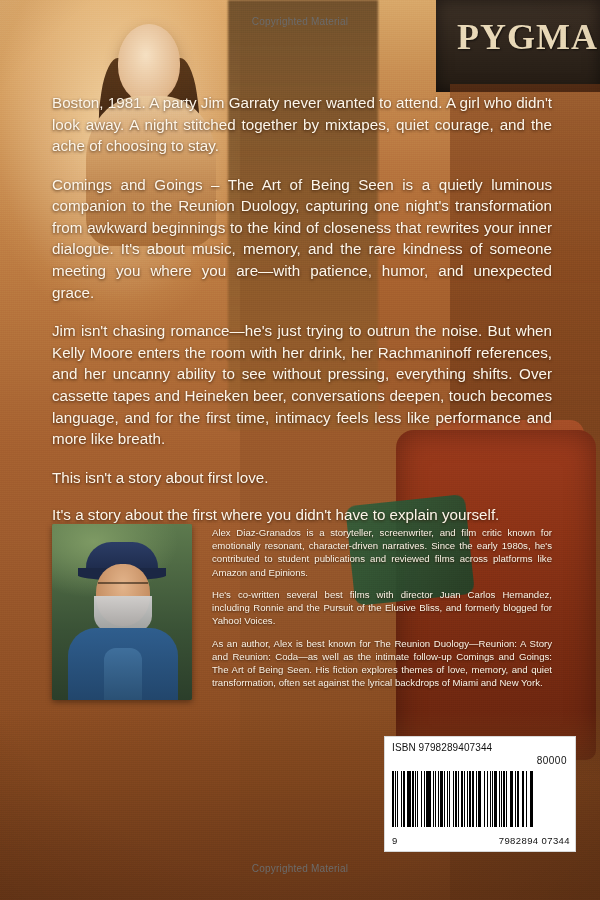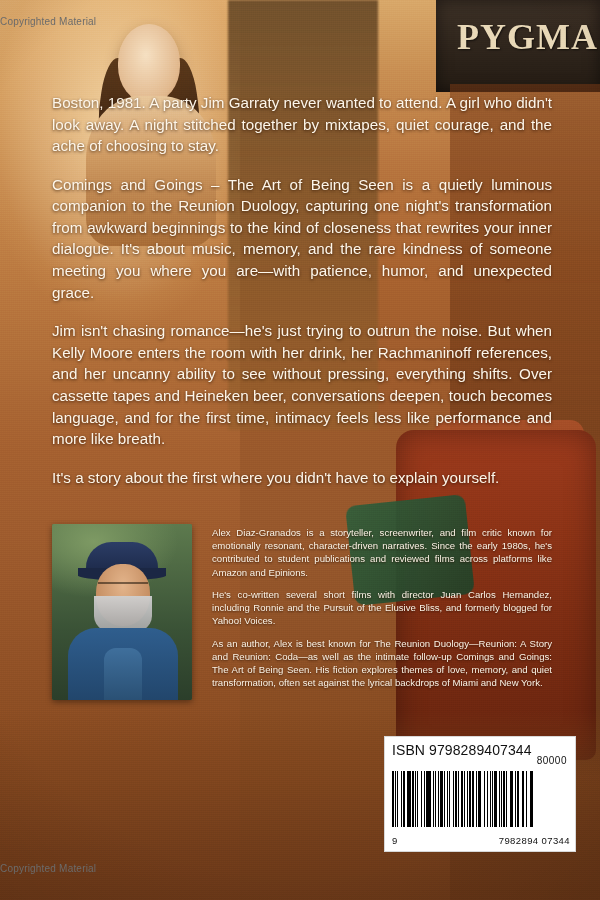--- a/index.html
+++ b/index.html
@@ -174,20 +174,21 @@
   .vignette {
     position: absolute; inset: 0;
     background: radial-gradient(ellipse 120% 95% at 50% 45%, transparent 55%, rgba(40,18,4,0.35) 100%);
     pointer-events: none;
   }
 
   
   .cm {
     position: absolute;
     left: 0; right: 0;
+    text-align: center;
     font-family: "Liberation Sans", sans-serif;
     font-size: 10px;
     color: #6b6b6b;
     letter-spacing: 0.2px;
   }
   .cm-top { top: 16px; }
   .cm-bottom { bottom: 26px; }
   .cm span {
     background: rgba(232,226,214,0.0);
   }
@@ -307,21 +308,21 @@
     bottom: 48px;
     width: 192px;
     height: 116px;
     background: #ffffff;
     border: 1px solid #d8d8d8;
     box-sizing: border-box;
     padding: 5px 7px 4px 7px;
   }
   .isbn-text {
     font-family: "Liberation Sans", sans-serif;
-    font-size: 14px;
+    font-size: 10px;
     color: #111;
     margin-bottom: 2px;
     letter-spacing: 0.1px;
   }
   .price-code {
     position: absolute;
     right: 8px;
     top: 18px;
     font-family: "Liberation Sans", sans-serif;
     font-size: 10px;
@@ -388,37 +389,38 @@
     <span>Copyrighted Material</span>
   </div>
   <div class="cm cm-bottom">
     <span>Copyrighted Material</span>
   </div>
 
   <div class="blurb">
     <p>Boston, 1981. A party Jim Garraty never wanted to attend. A girl who didn't look away. A night stitched together by mixtapes, quiet courage, and the ache of choosing to stay.</p>
     <p>Comings and Goings – The Art of Being Seen is a quietly luminous companion to the Reunion Duology, capturing one night's transformation from awkward beginnings to the kind of closeness that rewrites your inner dialogue. It's about music, memory, and the rare kindness of someone meeting you where you are—with patience, humor, and unexpected grace.</p>
     <p>Jim isn't chasing romance—he's just trying to outrun the noise. But when Kelly Moore enters the room with her drink, her Rachmaninoff references, and her uncanny ability to see without pressing, everything shifts. Over cassette tapes and Heineken beer, conversations deepen, touch becomes language, and for the first time, intimacy feels less like performance and more like breath.</p>
+    <p class="tight">This isn't a story about first love.</p>
     <p>It's a story about the first where you didn't have to explain yourself.</p>
   </div>
 
   <div class="author-wrap">
     <div class="author-photo">
       <div class="ap-bg"></div>
       <div class="ap-cap"></div>
       <div class="ap-brim"></div>
       <div class="ap-face"></div>
       <div class="ap-beard"></div>
       <div class="ap-glasses"></div>
       <div class="ap-shirt"></div>
       <div class="ap-shirt2"></div>
     </div>
     <div class="author-bio">
       <p>Alex Diaz-Granados is a storyteller, screenwriter, and film critic known for emotionally resonant, character-driven narratives. Since the early 1980s, he's contributed to student publications and reviewed films across platforms like Amazon and Epinions.</p>
-      <p>He's co-written several short films with director Juan Carlos Hernandez, including Ronnie and the Pursuit of the Elusive Bliss, and formerly blogged for Yahoo! Voices.</p>
+      <p>He's co-written several best films with director Juan Carlos Hernandez, including Ronnie and the Pursuit of the Elusive Bliss, and formerly blogged for Yahoo! Voices.</p>
       <p>As an author, Alex is best known for The Reunion Duology—Reunion: A Story and Reunion: Coda—as well as the intimate follow-up Comings and Goings: The Art of Being Seen. His fiction explores themes of love, memory, and quiet transformation, often set against the lyrical backdrops of Miami and New York.</p>
     </div>
   </div>
 
   <div class="isbn-box">
     <div class="isbn-text">ISBN 9798289407344</div>
     <div class="price-code">80000</div>
     <div class="barcode" id="barcode">
         <i style="width: 1.84px; background: rgb(0, 0, 0);"></i>
         <i style="width: 0.92px; background: transparent;"></i>

